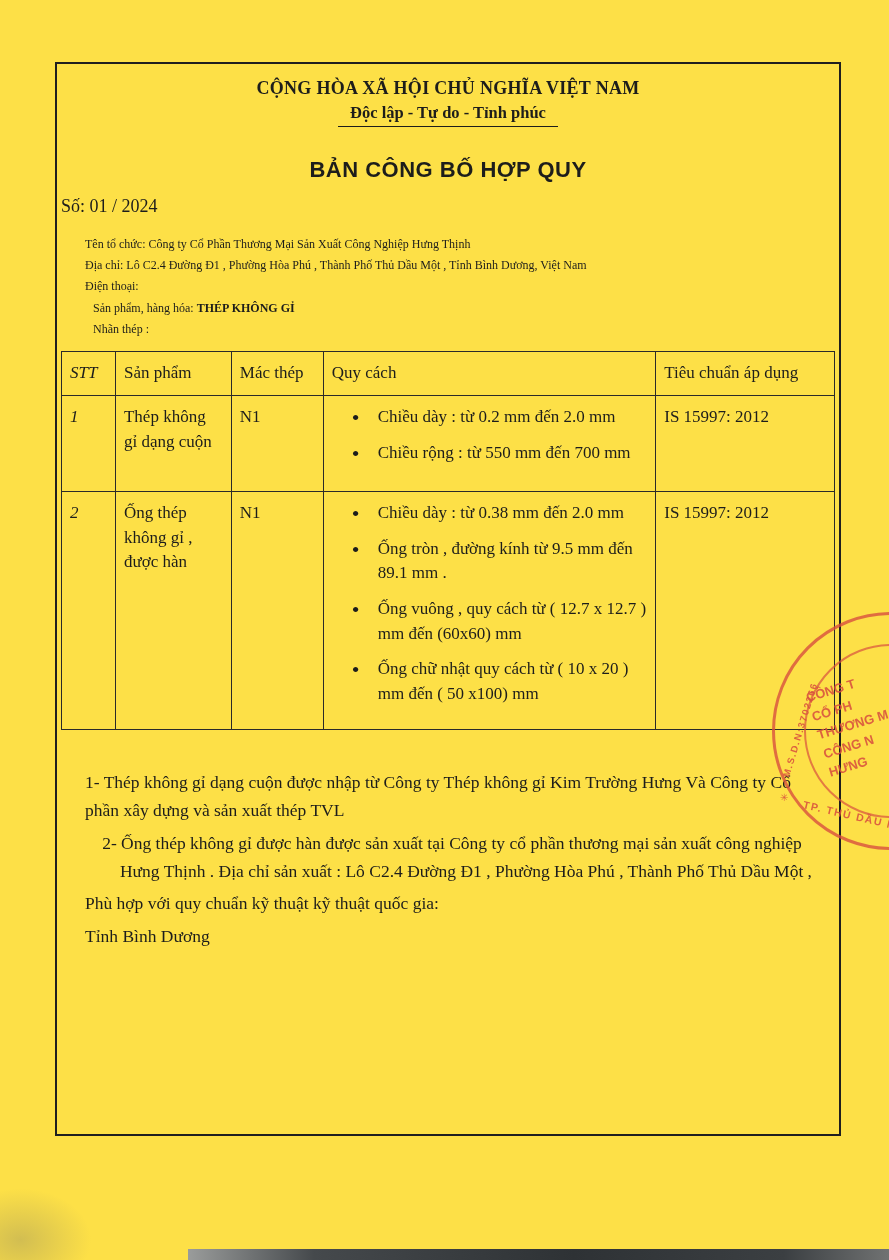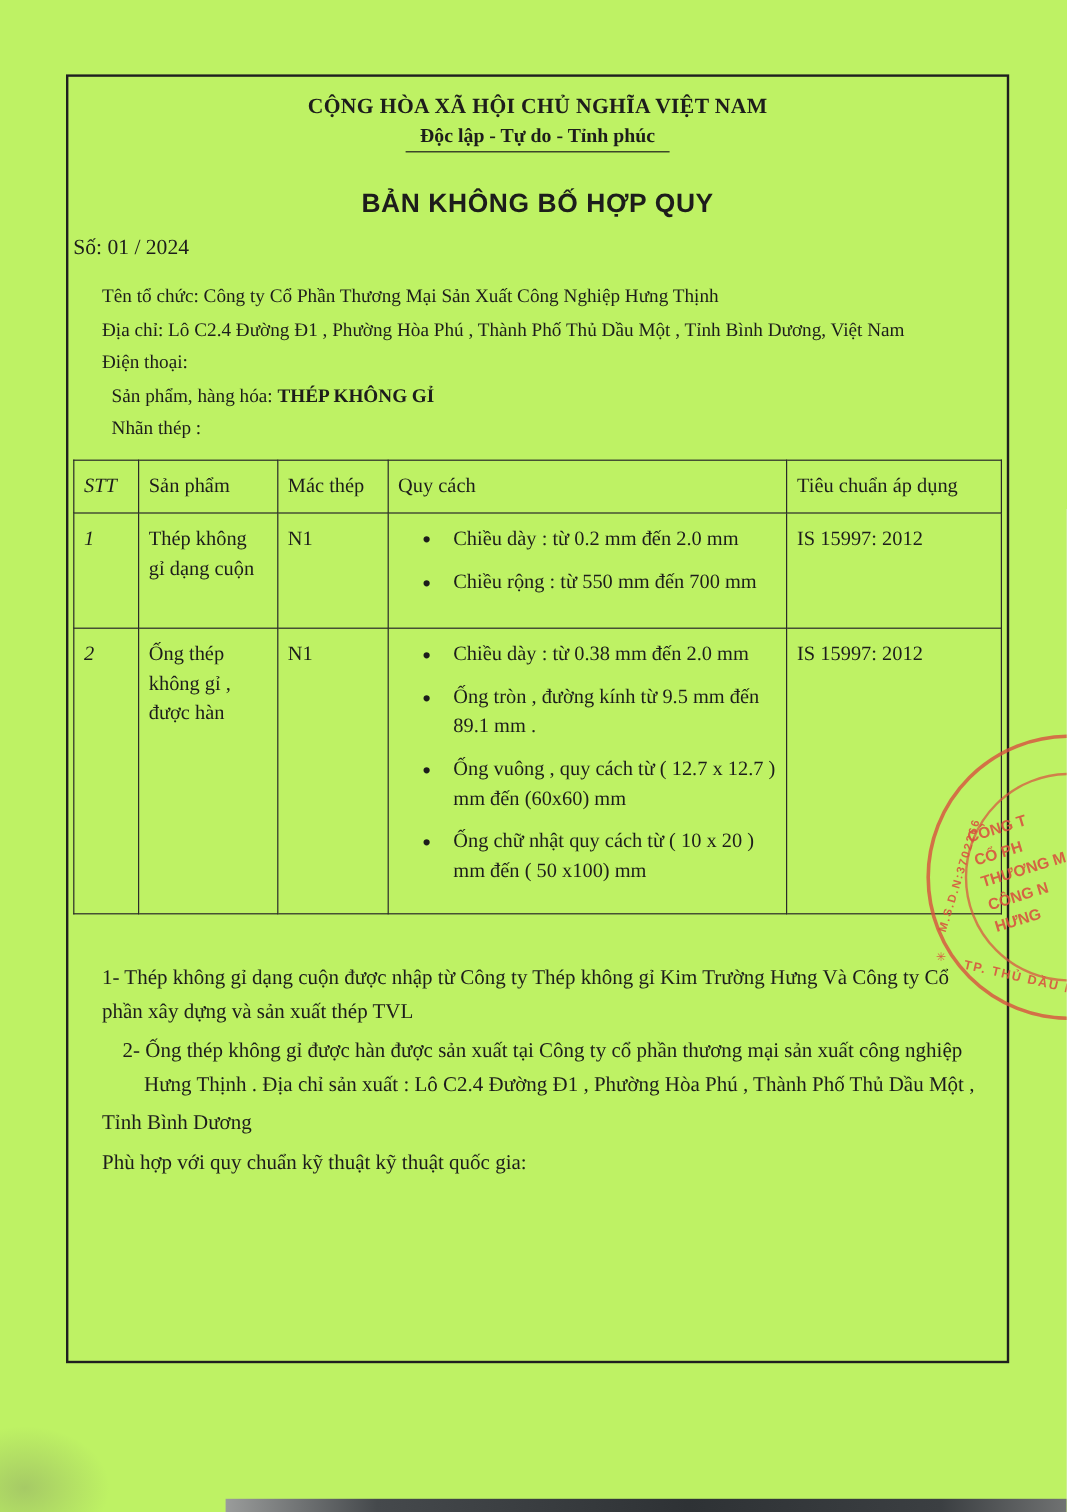--- a/index.html
+++ b/index.html
@@ -1,21 +1,21 @@
 <!DOCTYPE html>
 <html><head>
 <meta charset="utf-8">
 <style>
   * { margin:0; padding:0; box-sizing:border-box; }
   html,body { background:#e9e9e7; }
   .page {
     position:relative;
     width:889px; height:1260px;
     margin:0 auto;
-    background:#bef264;
+    background:#fde047;
     overflow:hidden;
     font-family:"Liberation Serif", serif;
     color:#1d1d1b;
   }
   .frame {
     position:absolute;
     left:55px; top:62px;
     width:786px; height:1074px;
     border:2px solid #1f1f1f;
     padding:14px 4px 0 4px;
@@ -43,21 +43,21 @@
     font-family:"Liberation Sans", sans-serif;
     font-weight:700;
     font-size:22px;
     letter-spacing:.5px;
   }
   .doc-number {
     text-align:left;
     margin-top:13px;
     font-size:18px;
   }
-  .body-text { margin:0 14px 0 24px; font-size:16px; line-height:1.6; }
+  .body-text { margin:0 14px 0 24px; font-size:12px; line-height:1.6; }
   .body-text p { margin-top:2px; }
   .body-text .first { margin-top:18px; }
   .indent1 { margin-left:8px; }
   .bold { font-weight:bold; }
 
   table.spec {
     width:100%;
     margin-top:12px;
     border-collapse:collapse;
     font-size:17px;
@@ -171,21 +171,21 @@
 <body>
 
 <div class="page">
   <div class="frame">
 
     <div class="nat-title">CỘNG HÒA XÃ HỘI CHỦ NGHĨA VIỆT NAM</div>
     <div class="motto">
       <span>Độc lập - Tự do - Tỉnh phúc</span>
     </div>
 
-    <div class="doc-title">BẢN KHÔNG BỐ HỢP QUY</div>
+    <div class="doc-title">BẢN CÔNG BỐ HỢP QUY</div>
     <div class="doc-number">Số: 01 / 2024</div>
 
     <div class="body-text">
       <p class="first">Tên tổ chức: Công ty Cổ Phần Thương Mại Sản Xuất Công Nghiệp Hưng Thịnh</p>
       <p>Địa chỉ: Lô C2.4 Đường Đ1 , Phường Hòa Phú , Thành Phố Thủ Dầu Một , Tỉnh Bình Dương, Việt Nam</p>
       <p>Điện thoại:</p>
       <p class="indent1"><span>Sản phẩm, hàng hóa: </span><span class="bold">THÉP KHÔNG GỈ</span></p>
       <p class="indent1">Nhãn thép :</p>
     </div>
 
@@ -232,22 +232,22 @@
             </ul>
           </td>
           <td>IS 15997: 2012</td>
         </tr>
       </tbody>
     </table>
 
     <div class="notes">
       <p class="note-flat">1-  Thép không gỉ dạng cuộn được nhập từ Công ty Thép không gỉ Kim Trường Hưng Và Công ty Cổ phần xây dựng và sản xuất thép TVL</p>
       <p class="note-hang">2-  Ống thép không gỉ được hàn được sản xuất tại Công ty cổ phần thương mại sản xuất công nghiệp Hưng Thịnh . Địa chỉ sản xuất : Lô C2.4 Đường Đ1 , Phường Hòa Phú , Thành Phố Thủ Dầu Một ,</p>
+      <p class="note-flat">Phù hợp với quy chuẩn kỹ thuật kỹ thuật quốc gia:</p>
       <p class="note-flat">Tỉnh Bình Dương</p>
-      <p class="note-flat">Phù hợp với quy chuẩn kỹ thuật kỹ thuật quốc gia:</p>
     </div>
 
   </div>
 
   <div class="stamp">
     <div class="ring-outer"></div>
     <div class="ring-inner"></div>
     <div class="msdn">M.S.D.N:3702266</div>
     <div class="center">
       <span>CÔNG T</span>

